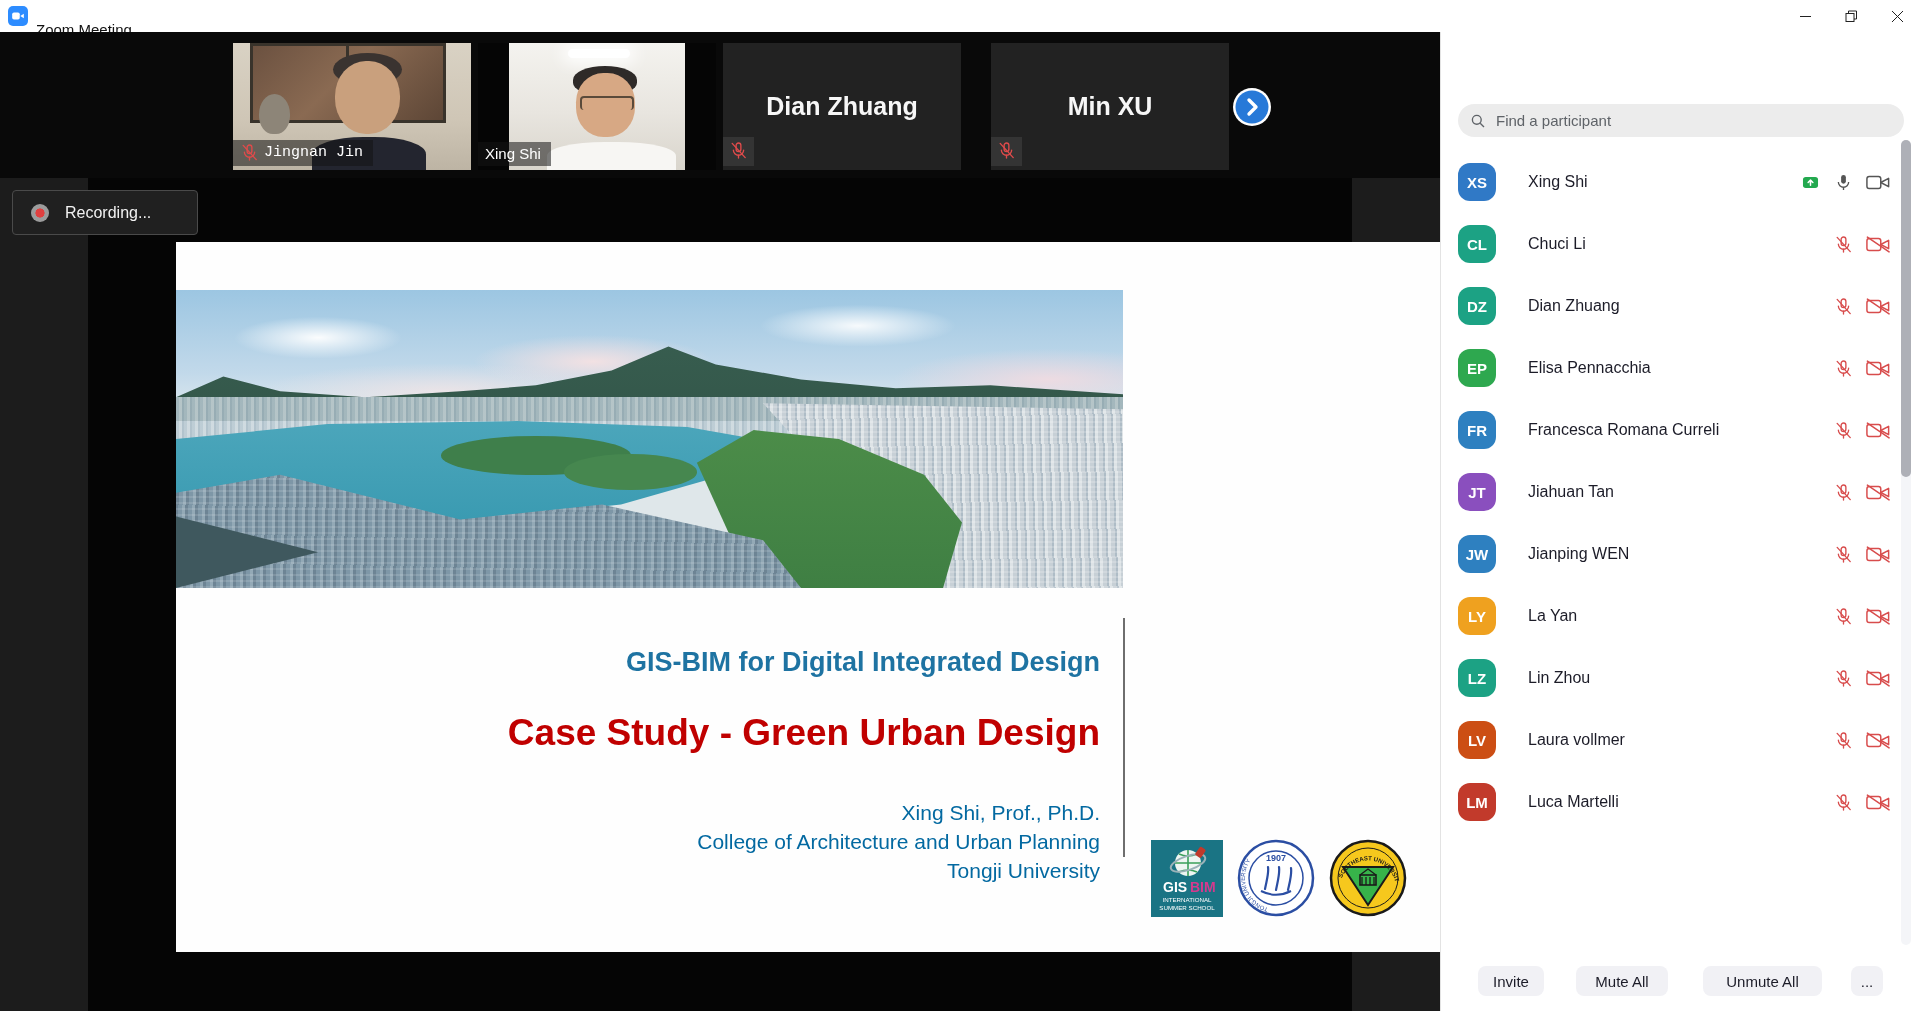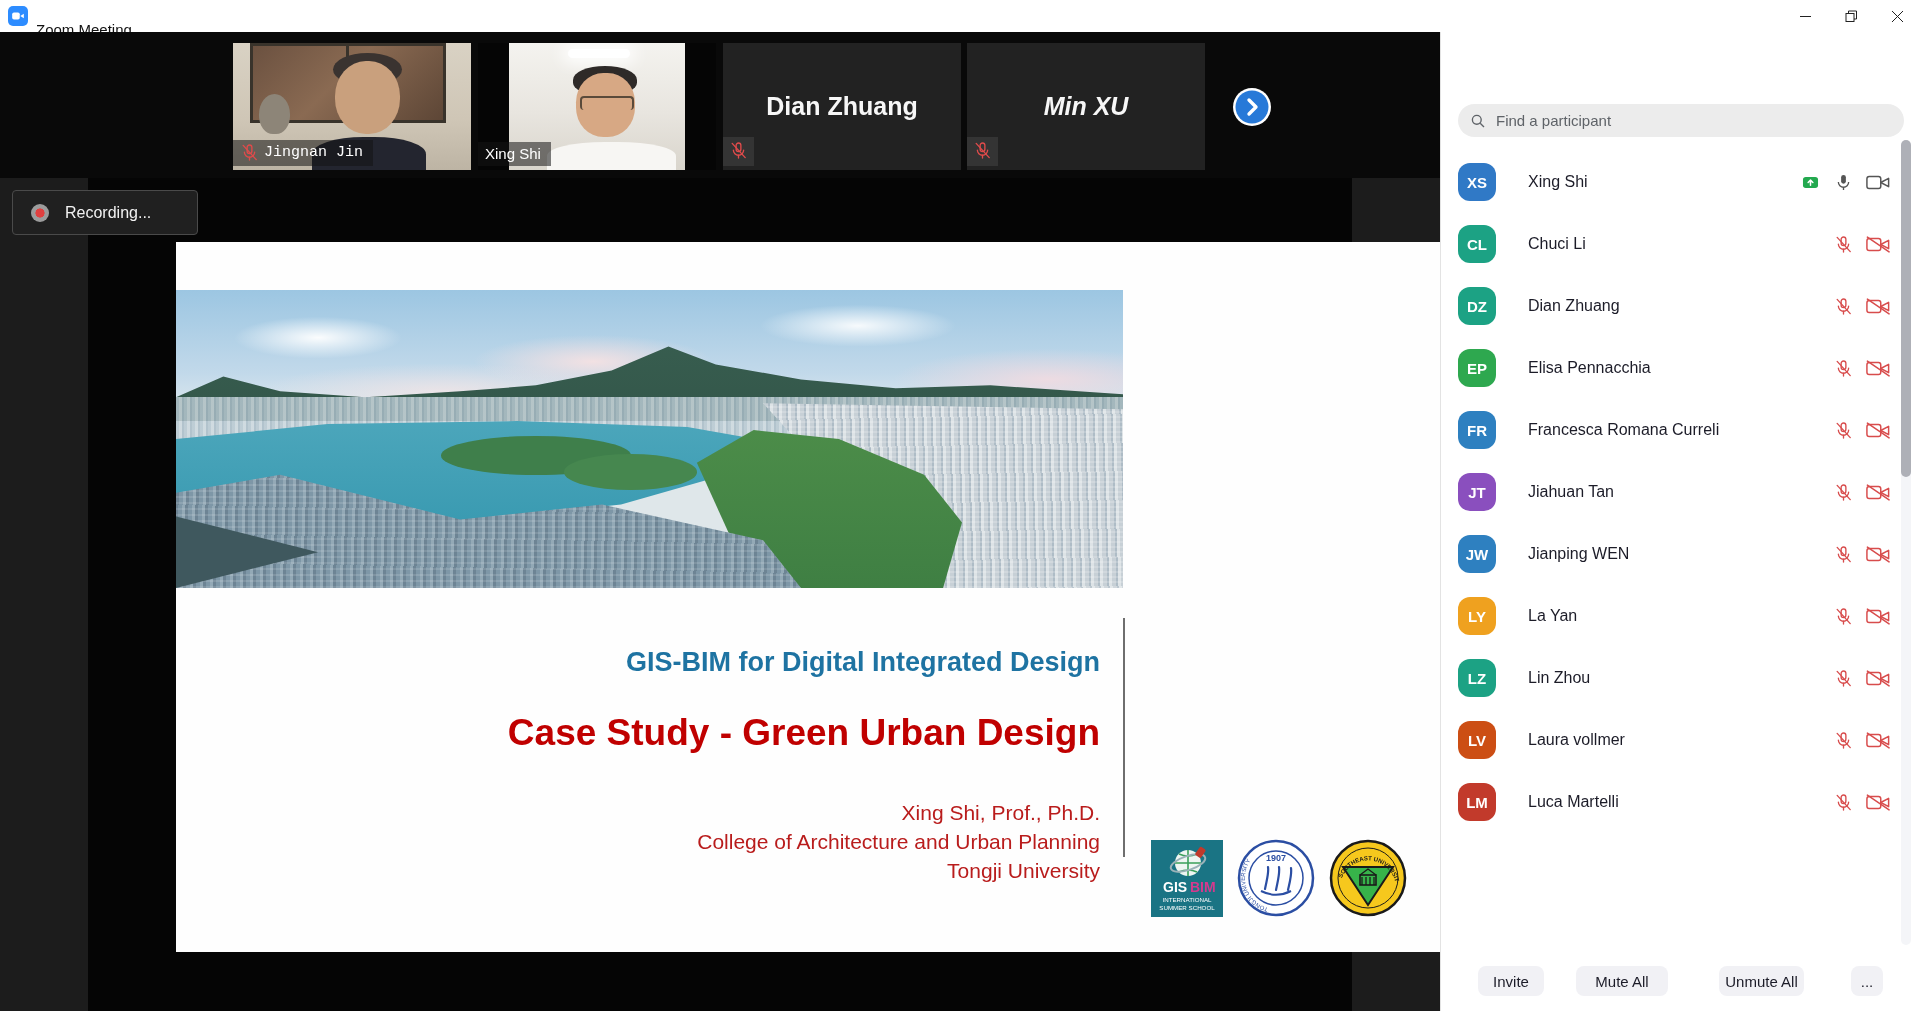--- a/index.html
+++ b/index.html
@@ -196,21 +196,21 @@
         </div>
         <div class="tile namecard" style="left: 723px;">
           <div class="bigname">Dian Zhuang</div>
           <span class="cornermic"><svg width="19" height="19" viewBox="0 0 24 24" fill="none" stroke="#e04b4b" stroke-width="1.7" stroke-linecap="round">
               <rect x="9" y="2.5" width="6" height="11" rx="3"></rect>
               <path d="M5.5 11.5a6.5 6.5 0 0 0 13 0"></path>
               <line x1="12" y1="18" x2="12" y2="21.5"></line>
               <line x1="4" y1="3" x2="20.5" y2="21"></line>
             </svg></span>
         </div>
-        <div class="tile namecard" style="left: 967px; font-style: italic;">
+        <div class="tile namecard" style="left: 991px;">
           <div class="bigname">Min XU</div>
           <span class="cornermic"><svg width="19" height="19" viewBox="0 0 24 24" fill="none" stroke="#e04b4b" stroke-width="1.7" stroke-linecap="round">
               <rect x="9" y="2.5" width="6" height="11" rx="3"></rect>
               <path d="M5.5 11.5a6.5 6.5 0 0 0 13 0"></path>
               <line x1="12" y1="18" x2="12" y2="21.5"></line>
               <line x1="4" y1="3" x2="20.5" y2="21"></line>
             </svg></span>
         </div>
       </div>
 
@@ -236,21 +236,21 @@
             <div class="ph ph-isl1"></div>
             <div class="ph ph-isl2"></div>
             <div class="ph ph-park"></div>
             <div class="ph ph-cityL"></div>
             <div class="ph ph-fg"></div>
           </div>
 
           <div class="vline"></div>
           <div class="subtitle" style="color: rgb(30, 115, 162);">GIS-BIM for Digital Integrated Design</div>
           <div class="slidetitle" style="color: rgb(192, 0, 0);">Case Study - Green Urban Design</div>
-          <div class="authors" id="authors" style="color: #b91c1c;">
+          <div class="authors" id="authors" style="color: #0369a1;">
               <div>Xing Shi, Prof., Ph.D.</div>
               <div>College of Architecture and Urban Planning</div>
               <div>Tongji University</div>
             </div>
 
           <div class="logos">
 
             <svg width="72" height="77" viewBox="0 0 72 77">
               <rect width="72" height="77" fill="#1a7484"></rect>
               <circle cx="37" cy="23" r="13" fill="#eef6f2"></circle>
@@ -500,18 +500,18 @@
         </div>
       </div>
 
     <div class="scrolltrack">
       <div class="scrollthumb"></div>
     </div>
 
     <div class="pfoot" id="pfooter">
         <button class="fbtn" style="left: 37px; width: 66px;">Invite</button>
         <button class="fbtn" style="left: 135px; width: 92px;">Mute All</button>
-        <button class="fbtn" style="left: 262px; width: 85px; margin-left: 16px;">Unmute All</button>
+        <button class="fbtn" style="left: 262px; width: 119px;">Unmute All</button>
         <button class="fbtn" style="left: 410px; width: 32px;">...</button>
       </div>
   </aside>
 
 </div>
 
 </body></html>

